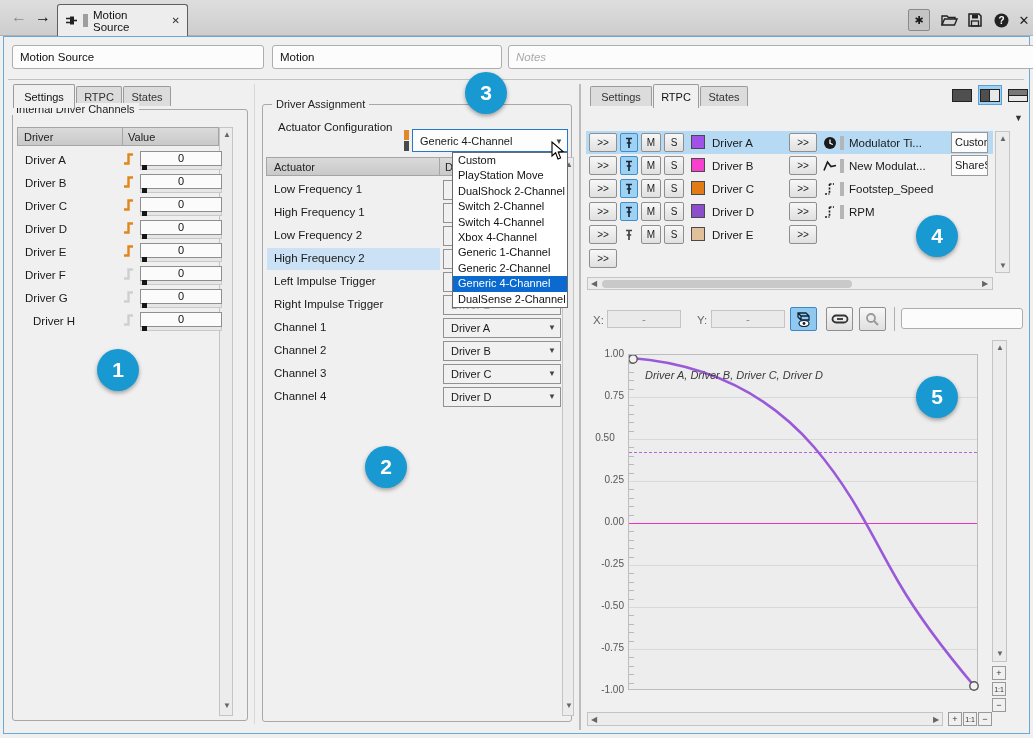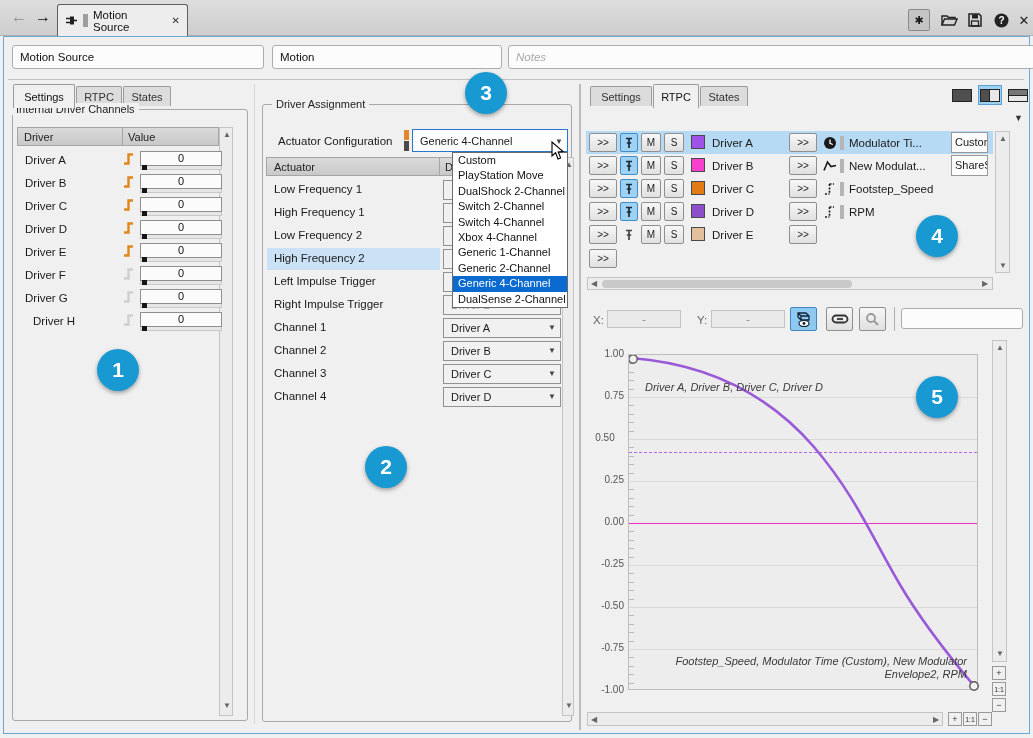--- a/index.html
+++ b/index.html
@@ -220,21 +220,21 @@
     <div class="vfield" style="left:140px;top:312px;width:82px;height:15px;">0</div>
     <div class="vtrack" style="left:140px;top:327px;width:82px;">
         <i class="vmark" style="left:1px;top:-1px;"></i>
       </div>
   </div>
 
   <div class="divider-v" style="left:254px;top:84px;height:640px;background:#d8d8d8;"></div>
   <div class="gbox" style="left:262px;top:104px;width:310px;height:618px;"></div>
   <div class="glegend" style="left:272px;top:98px;">Driver Assignment</div>
 
-  <span class="rowlabel" style="left:278px;top:135px;">Actuator Configuration</span>
+  <span class="rowlabel" style="left:278px;top:121px;">Actuator Configuration</span>
   <i class="abs" style="left:404px;top:130px;width:5px;height:10px;background:#e2882a;"></i>
   <i class="abs" style="left:404px;top:141px;width:5px;height:10px;background:#4a4a4a;"></i>
   <div class="combo focused" style="left:412px;top:129px;width:156px;height:23px;">
     <span>Generic 4-Channel</span>
     <span class="arr" style="top:7px;">▼</span>
   </div>
 
   <div class="thead" style="left:266px;top:157px;width:296px;height:19px;">
     <span style="left:7px;">Actuator</span>
     <span style="left:178px;">Driver</span>
@@ -491,22 +491,21 @@
     <div class="gridline" style="top:210px;"></div>
     <div class="gridline" style="top:252px;"></div>
     <div class="gridline" style="top:294px;"></div>
     <div class="abs" style="left:0;top:97px;width:100%;border-top:1px dashed #b163e0;"></div>
     <div class="abs" style="left:0;top:168px;width:100%;height:1px;background:#ea32c5;"></div>
     <svg width="350" height="336" viewBox="0 0 350 336" style="position:absolute;left:0;top:0;">
       <path d="M2 3 C80 9, 140 40, 185 92 C226 140, 243 182, 270 228 C295 271, 330 313, 346 332" fill="none" stroke="#9a5ad8" stroke-width="2.6"></path>
       <circle cx="4" cy="4" r="4.2" fill="#f2f2f2" stroke="#555" stroke-width="1.4"></circle>
       <circle cx="345" cy="331" r="4.2" fill="#f2f2f2" stroke="#555" stroke-width="1.4"></circle>
     </svg>
-    <span class="anno" style="left:16px;top:14px;margin-top:12px;">Driver A, Driver B, Driver C, Driver D</span>
-    <span class="anno" style="right:10px;bottom:8px;width:330px;text-align:right;line-height:13px;">Footstep_Speed, Modulator Time (Custom), New Modulator Envelope2, RPM</span>
+    <span class="anno" style="left:16px;top:14px;">Driver A, Driver B, Driver C, Driver D</span>
   </div>
 
   <div class="scrollstrip" style="left:992px;top:340px;width:15px;height:322px;">
     <span class="sarrow" style="left:3px;top:3px;">▲</span>
     <span class="sarrow" style="left:3px;top:309px;">▼</span>
   </div>
   <div class="zoombtn" style="left:992px;top:666px;">+</div>
   <div class="zoombtn" style="left:992px;top:682px;font-size:7px;">1:1</div>
   <div class="zoombtn" style="left:992px;top:698px;">−</div>
   <div class="scrollstrip" style="left:587px;top:712px;width:356px;height:14px;">

